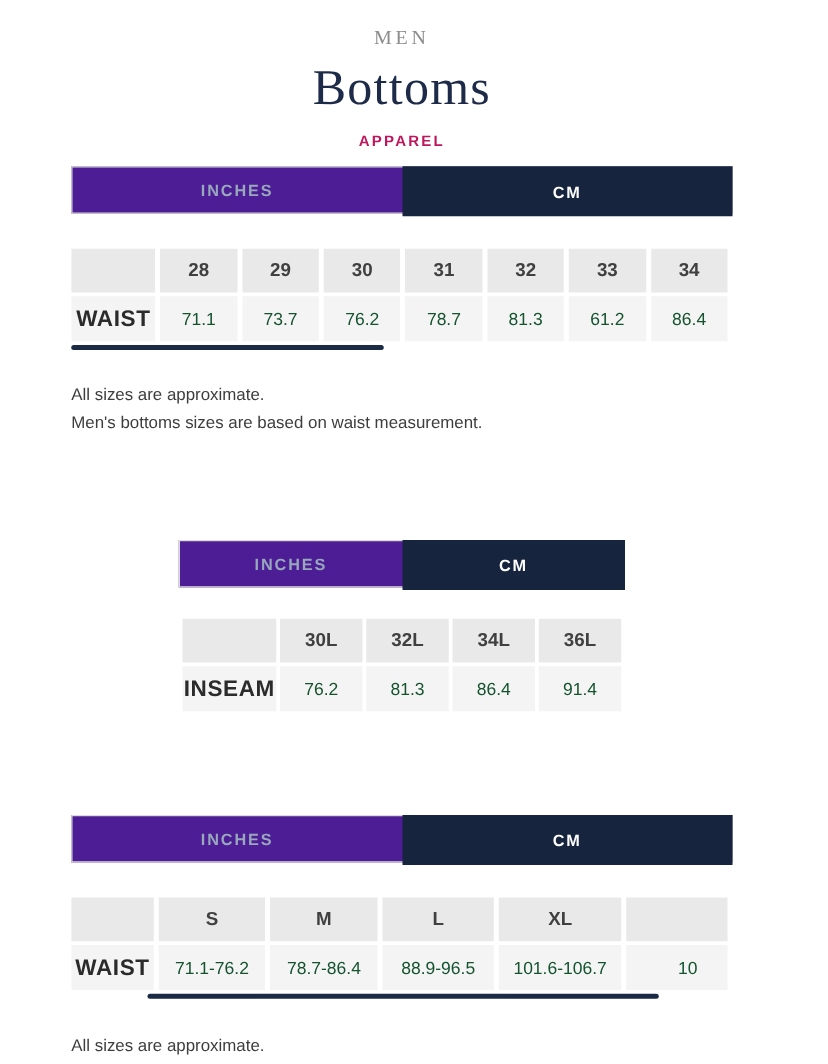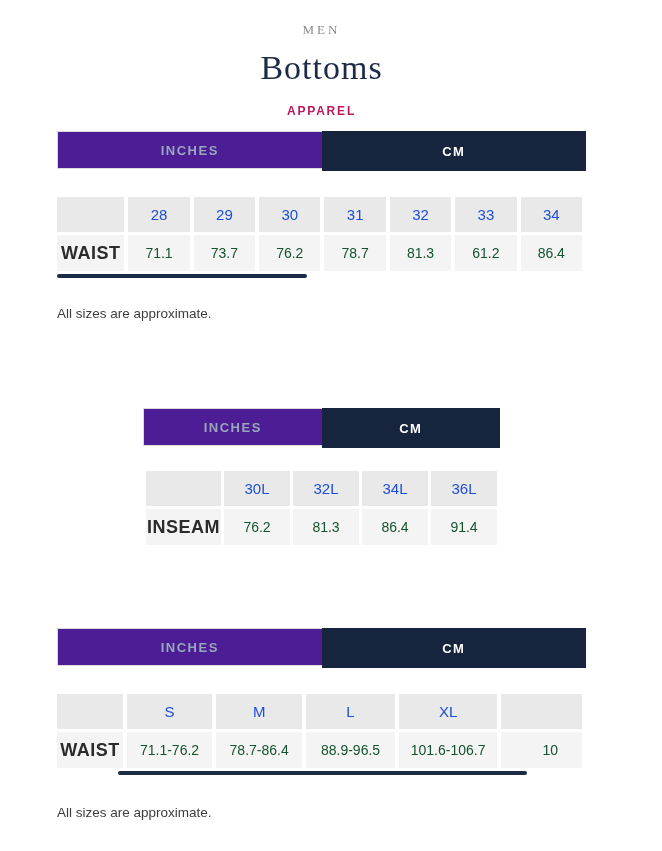--- a/index.html
+++ b/index.html
@@ -8,26 +8,26 @@
     width:662px; height:851px; background:#ffffff; overflow:hidden;
     font-family:"Liberation Sans", sans-serif;
     -webkit-font-smoothing:antialiased;
   }
   .content { margin-left:57px; width:529px; }
 
   
   .eyebrow {
     padding-top:22px; text-align:center;
     font-family:"Liberation Serif", serif;
-    font-size:13px; letter-spacing:3px; color:#8c8c8c;
+    font-size:16px; letter-spacing:3px; color:#8c8c8c;
   }
   .page-title {
     margin:13px 0 0; text-align:center;
     font-family:"Liberation Serif", serif; font-weight:500;
-    font-size:34px; line-height:33px; letter-spacing:1px; color:#1d2b49;
+    font-size:40px; line-height:33px; letter-spacing:1px; color:#1d2b49;
   }
   .apparel {
     margin-top:20px; text-align:center;
     font-size:12px; line-height:14px; font-weight:bold;
     letter-spacing:1.8px; color:#be185d;
   }
 
   
   .toggle {
     position:relative; height:38px; background:#4c1d95;
@@ -58,21 +58,21 @@
     border-collapse:separate; border-spacing:4px 3px;
     margin:0 0 0 -4px; table-layout:fixed;
   }
   table.t2 { border-spacing:3px 3px; margin:0 auto; }
   .size-table td {
     text-align:center; vertical-align:middle;
     font-size:14px; color:#14532d; overflow:hidden; white-space:nowrap;
   }
   .hrow td {
     background:var(--header_cell_bg,#e9e9e9);
-    height:35px; font-weight:normal; font-size:15px; color:#1d4ed8;
+    height:35px; font-weight:bold; font-size:15px; color:#404040;
   }
   .drow td { background:var(--data_cell_bg,#f4f4f5); height:36px; }
   td.lbl {
     font-weight:bold; font-size:18px; letter-spacing:0.5px; color:#2b2b2b;
   }
   .t1 col.c-lbl { width:68px; } .t1 col.c-d { width:65px; }
   .t2 col.c-lbl { width:75px; } .t2 col.c-d { width:66px; }
   .t3 col.c-lbl { width:68px; }
   .t3 col.c-s { width:95px; } .t3 col.c-m { width:97px; }
   .t3 col.c-l { width:100px; } .t3 col.c-xl { width:108px; }
@@ -136,20 +136,21 @@
         <td>81.3</td>
         <td>61.2</td>
         <td>86.4</td>
       </tr>
     </tbody>
       </table>
   </div>
   <div class="sb sb1"></div>
 
   <p class="note note-first">All sizes are approximate.</p>
+  <p class="note note-second">Men's bottoms sizes are based on waist measurement.</p>
 
   <div class="toggle toggle-2">
     <button class="tab-inches">INCHES</button>
     <button class="tab-cm">CM</button>
   </div>
 
   <div class="scrollwrap scrollwrap-2">
     <table class="size-table t2">
       <colgroup>
         <col class="c-lbl">

